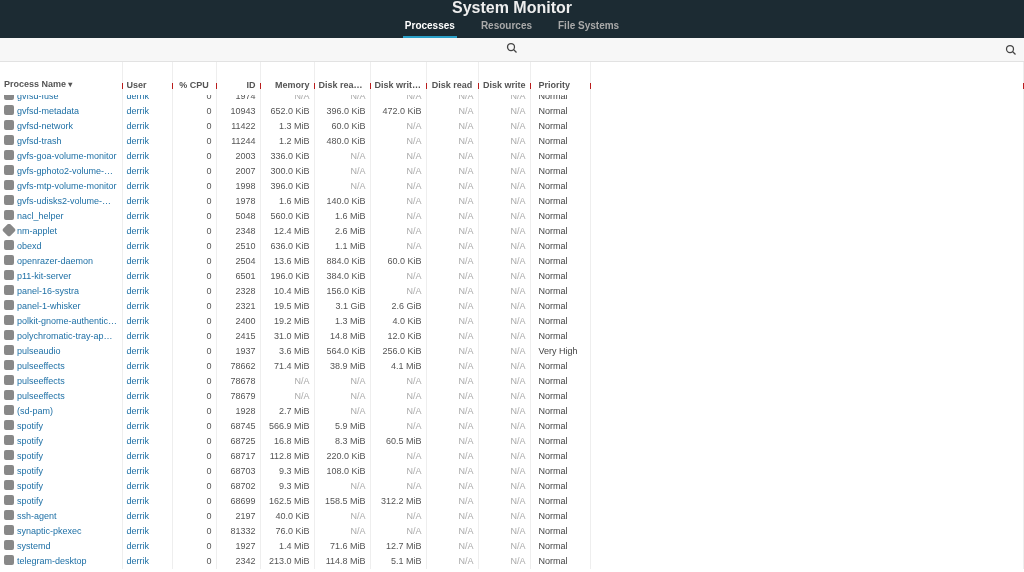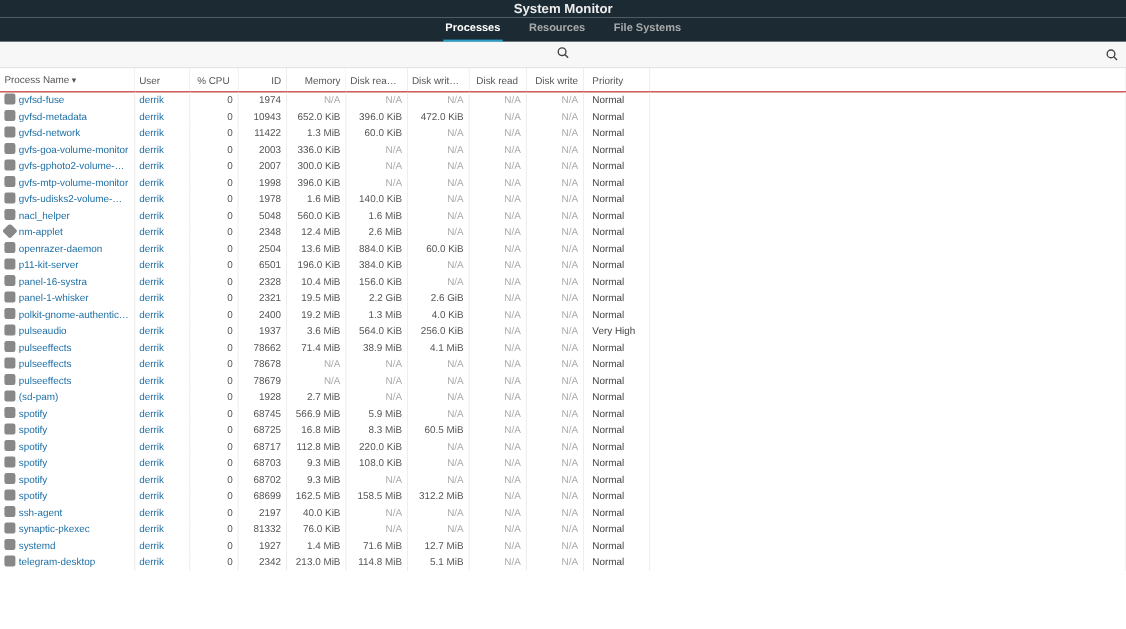--- a/index.html
+++ b/index.html
@@ -11,21 +11,21 @@
     width: 1024px;
     height: 572px;
     overflow: hidden;
   }
   .titlebar {
     background: #1c2b33;
     color: #eee;
     text-align: center;
     height: 16px;
     line-height: 16px;
-    font-size: 12px;
+    font-size: 16px;
     font-weight: 600;
     position: relative;
   }
   .tabbar {
     background: #1c2b33;
     color: #ccc;
     display: flex;
     justify-content: center;
     gap: 22px;
     height: 22px;
@@ -79,27 +79,27 @@
     height: 13px;
     line-height: 13px;
     font-size: 9px;
     white-space: nowrap;
     overflow: hidden;
     text-overflow: ellipsis;
   }
   th {
     text-align: left;
     color: #555;
-    font-weight: 400;
+    font-weight: 700;
     background: #fff;
-    border-bottom: 1px solid #b91c1c;
+    border-bottom: 6px solid #b91c1c;
     height: 18px;
     line-height: 18px;
     position: sticky;
-    top: 0;
+    top: 12px;
     cursor: pointer;
   }
   th.sorted::after {
     content: " ▾";
     font-size: 8px;
     color: #555;
   }
   .col-name { width: 122px; }
   .col-user { width: 50px; }
   .col-cpu  { width: 44px; text-align: center;}
@@ -211,20 +211,33 @@
           <td class="num col-id">11422</td>
           <td class="num col-mem">1.3 MiB</td>
           <td class="num col-rdt">60.0 KiB</td>
           <td class="num col-wrt na">N/A</td>
           <td class="num col-rd na">N/A</td>
           <td class="num col-wr na">N/A</td>
           <td class="prio col-prio">Normal</td>
           <td></td>
         </tr>
         <tr>
+          <td class="name col-name"><span class="proc-icon ic-gear"></span>gvfsd-trash</td>
+          <td class="user col-user">derrik</td>
+          <td class="num col-cpu">0</td>
+          <td class="num col-id">11244</td>
+          <td class="num col-mem">1.2 MiB</td>
+          <td class="num col-rdt">480.0 KiB</td>
+          <td class="num col-wrt na">N/A</td>
+          <td class="num col-rd na">N/A</td>
+          <td class="num col-wr na">N/A</td>
+          <td class="prio col-prio">Normal</td>
+          <td></td>
+        </tr>
+        <tr>
           <td class="name col-name"><span class="proc-icon ic-gear"></span>gvfs-goa-volume-monitor</td>
           <td class="user col-user">derrik</td>
           <td class="num col-cpu">0</td>
           <td class="num col-id">2003</td>
           <td class="num col-mem">336.0 KiB</td>
           <td class="num col-rdt na">N/A</td>
           <td class="num col-wrt na">N/A</td>
           <td class="num col-rd na">N/A</td>
           <td class="num col-wr na">N/A</td>
           <td class="prio col-prio">Normal</td>
@@ -282,20 +295,33 @@
           <td class="prio col-prio">Normal</td>
           <td></td>
         </tr>
         <tr>
           <td class="name col-name"><span class="proc-icon ic-diamond"></span>nm-applet</td>
           <td class="user col-user">derrik</td>
           <td class="num col-cpu">0</td>
           <td class="num col-id">2348</td>
           <td class="num col-mem">12.4 MiB</td>
           <td class="num col-rdt">2.6 MiB</td>
+          <td class="num col-wrt na">N/A</td>
+          <td class="num col-rd na">N/A</td>
+          <td class="num col-wr na">N/A</td>
+          <td class="prio col-prio">Normal</td>
+          <td></td>
+        </tr>
+        <tr>
+          <td class="name col-name"><span class="proc-icon ic-gear"></span>obexd</td>
+          <td class="user col-user">derrik</td>
+          <td class="num col-cpu">0</td>
+          <td class="num col-id">2510</td>
+          <td class="num col-mem">636.0 KiB</td>
+          <td class="num col-rdt">1.1 MiB</td>
           <td class="num col-wrt na">N/A</td>
           <td class="num col-rd na">N/A</td>
           <td class="num col-wr na">N/A</td>
           <td class="prio col-prio">Normal</td>
           <td></td>
         </tr>
         <tr>
           <td class="name col-name"><span class="proc-icon ic-gear"></span>openrazer-daemon</td>
           <td class="user col-user">derrik</td>
           <td class="num col-cpu">0</td>
@@ -333,35 +359,48 @@
           <td class="num col-wr na">N/A</td>
           <td class="prio col-prio">Normal</td>
           <td></td>
         </tr>
         <tr>
           <td class="name col-name"><span class="proc-icon ic-gear"></span>panel-1-whisker</td>
           <td class="user col-user">derrik</td>
           <td class="num col-cpu">0</td>
           <td class="num col-id">2321</td>
           <td class="num col-mem">19.5 MiB</td>
-          <td class="num col-rdt">2.2 GiB</td>
+          <td class="num col-rdt">3.1 GiB</td>
           <td class="num col-wrt">2.6 GiB</td>
           <td class="num col-rd na">N/A</td>
           <td class="num col-wr na">N/A</td>
           <td class="prio col-prio">Normal</td>
           <td></td>
         </tr>
         <tr>
           <td class="name col-name"><span class="proc-icon ic-gear"></span>polkit-gnome-authentication-agent-1</td>
           <td class="user col-user">derrik</td>
           <td class="num col-cpu">0</td>
           <td class="num col-id">2400</td>
           <td class="num col-mem">19.2 MiB</td>
           <td class="num col-rdt">1.3 MiB</td>
           <td class="num col-wrt">4.0 KiB</td>
+          <td class="num col-rd na">N/A</td>
+          <td class="num col-wr na">N/A</td>
+          <td class="prio col-prio">Normal</td>
+          <td></td>
+        </tr>
+        <tr>
+          <td class="name col-name"><span class="proc-icon ic-purple"></span>polychromatic-tray-applet</td>
+          <td class="user col-user">derrik</td>
+          <td class="num col-cpu">0</td>
+          <td class="num col-id">2415</td>
+          <td class="num col-mem">31.0 MiB</td>
+          <td class="num col-rdt">14.8 MiB</td>
+          <td class="num col-wrt">12.0 KiB</td>
           <td class="num col-rd na">N/A</td>
           <td class="num col-wr na">N/A</td>
           <td class="prio col-prio">Normal</td>
           <td></td>
         </tr>
         <tr>
           <td class="name col-name"><span class="proc-icon ic-pink"></span>pulseaudio</td>
           <td class="user col-user">derrik</td>
           <td class="num col-cpu">0</td>
           <td class="num col-id">1937</td>

